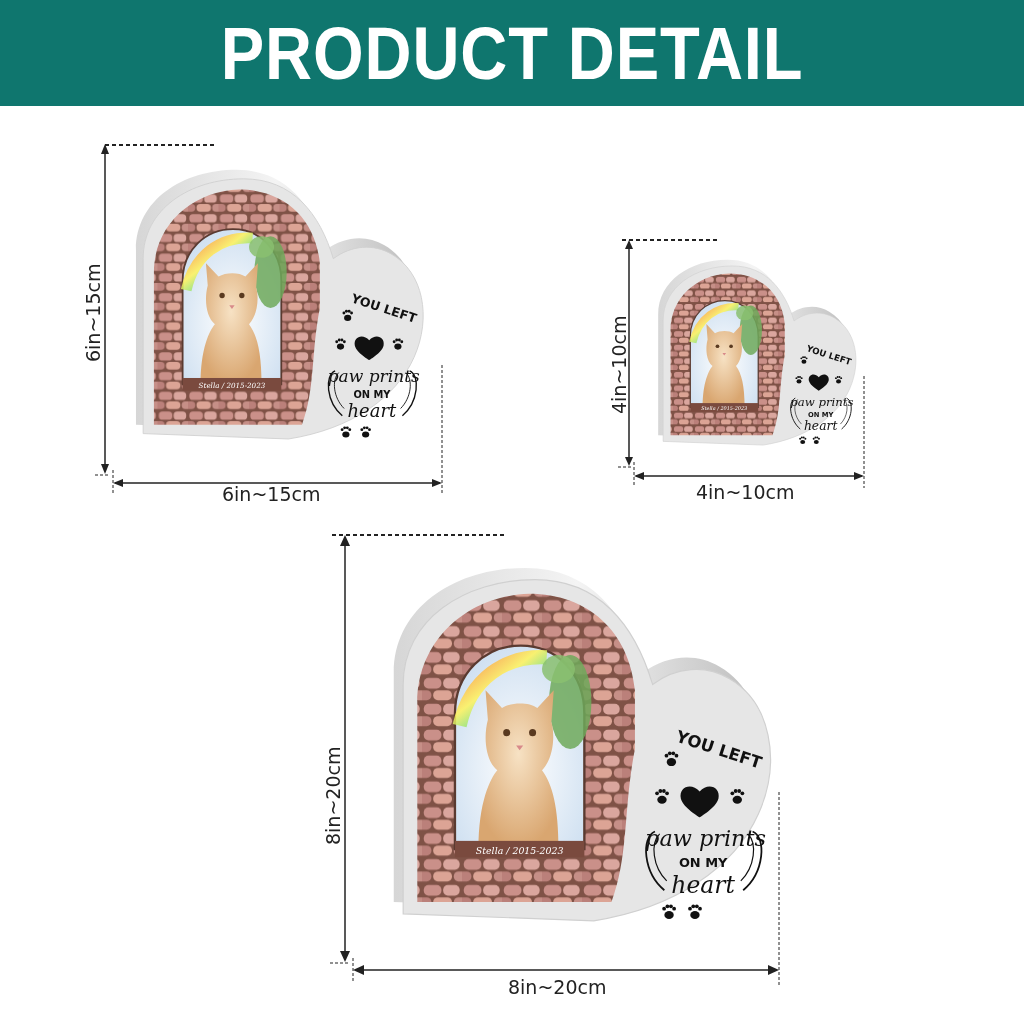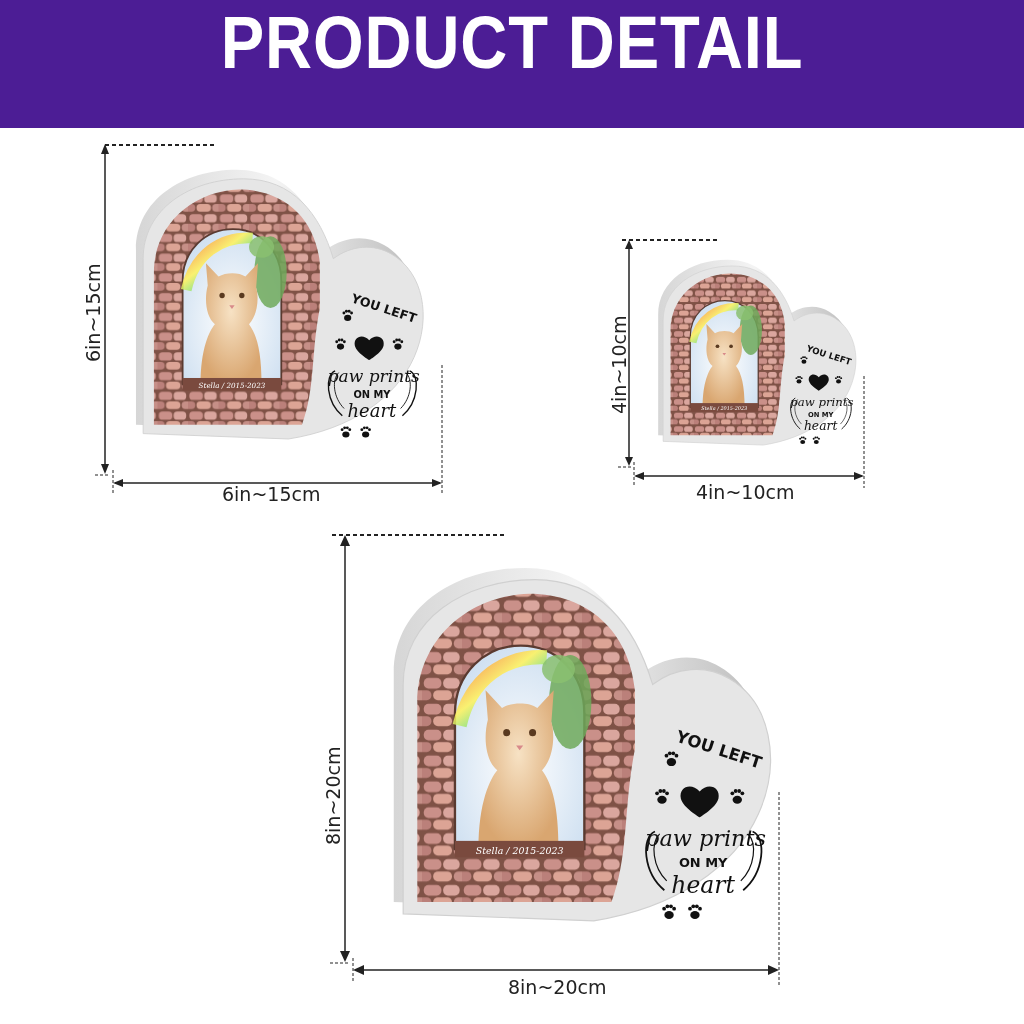--- a/index.html
+++ b/index.html
@@ -1,22 +1,22 @@
 <!DOCTYPE html>
 <html><head>
 <meta charset="utf-8">
 <style>
   * { box-sizing: border-box; margin: 0; padding: 0; }
   html, body { width: 1024px; height: 1024px; background: #ffffff; overflow: hidden; }
   body { position: relative; font-family: "DejaVu Sans", sans-serif; }
 
   .header {
-    position: absolute; left: 0; top: 0; width: 1024px; height: 128px;
-    background: #4c1d95;
-    display: flex; align-items: flex-start; justify-content: center;
+    position: absolute; left: 0; top: 0; width: 1024px; height: 106px;
+    background: #0f766e;
+    display: flex; align-items: center; justify-content: center;
   }
   .header-title {
     color: #ffffff; font-family: "Liberation Sans", sans-serif; font-weight: 700;
     font-size: 74px; letter-spacing: 1px; transform: scaleX(0.88);
   }
 
   .product { position: absolute; }
   .product svg { position: absolute; left: 0; top: 0; overflow: visible; }
 
   .dim-label {

